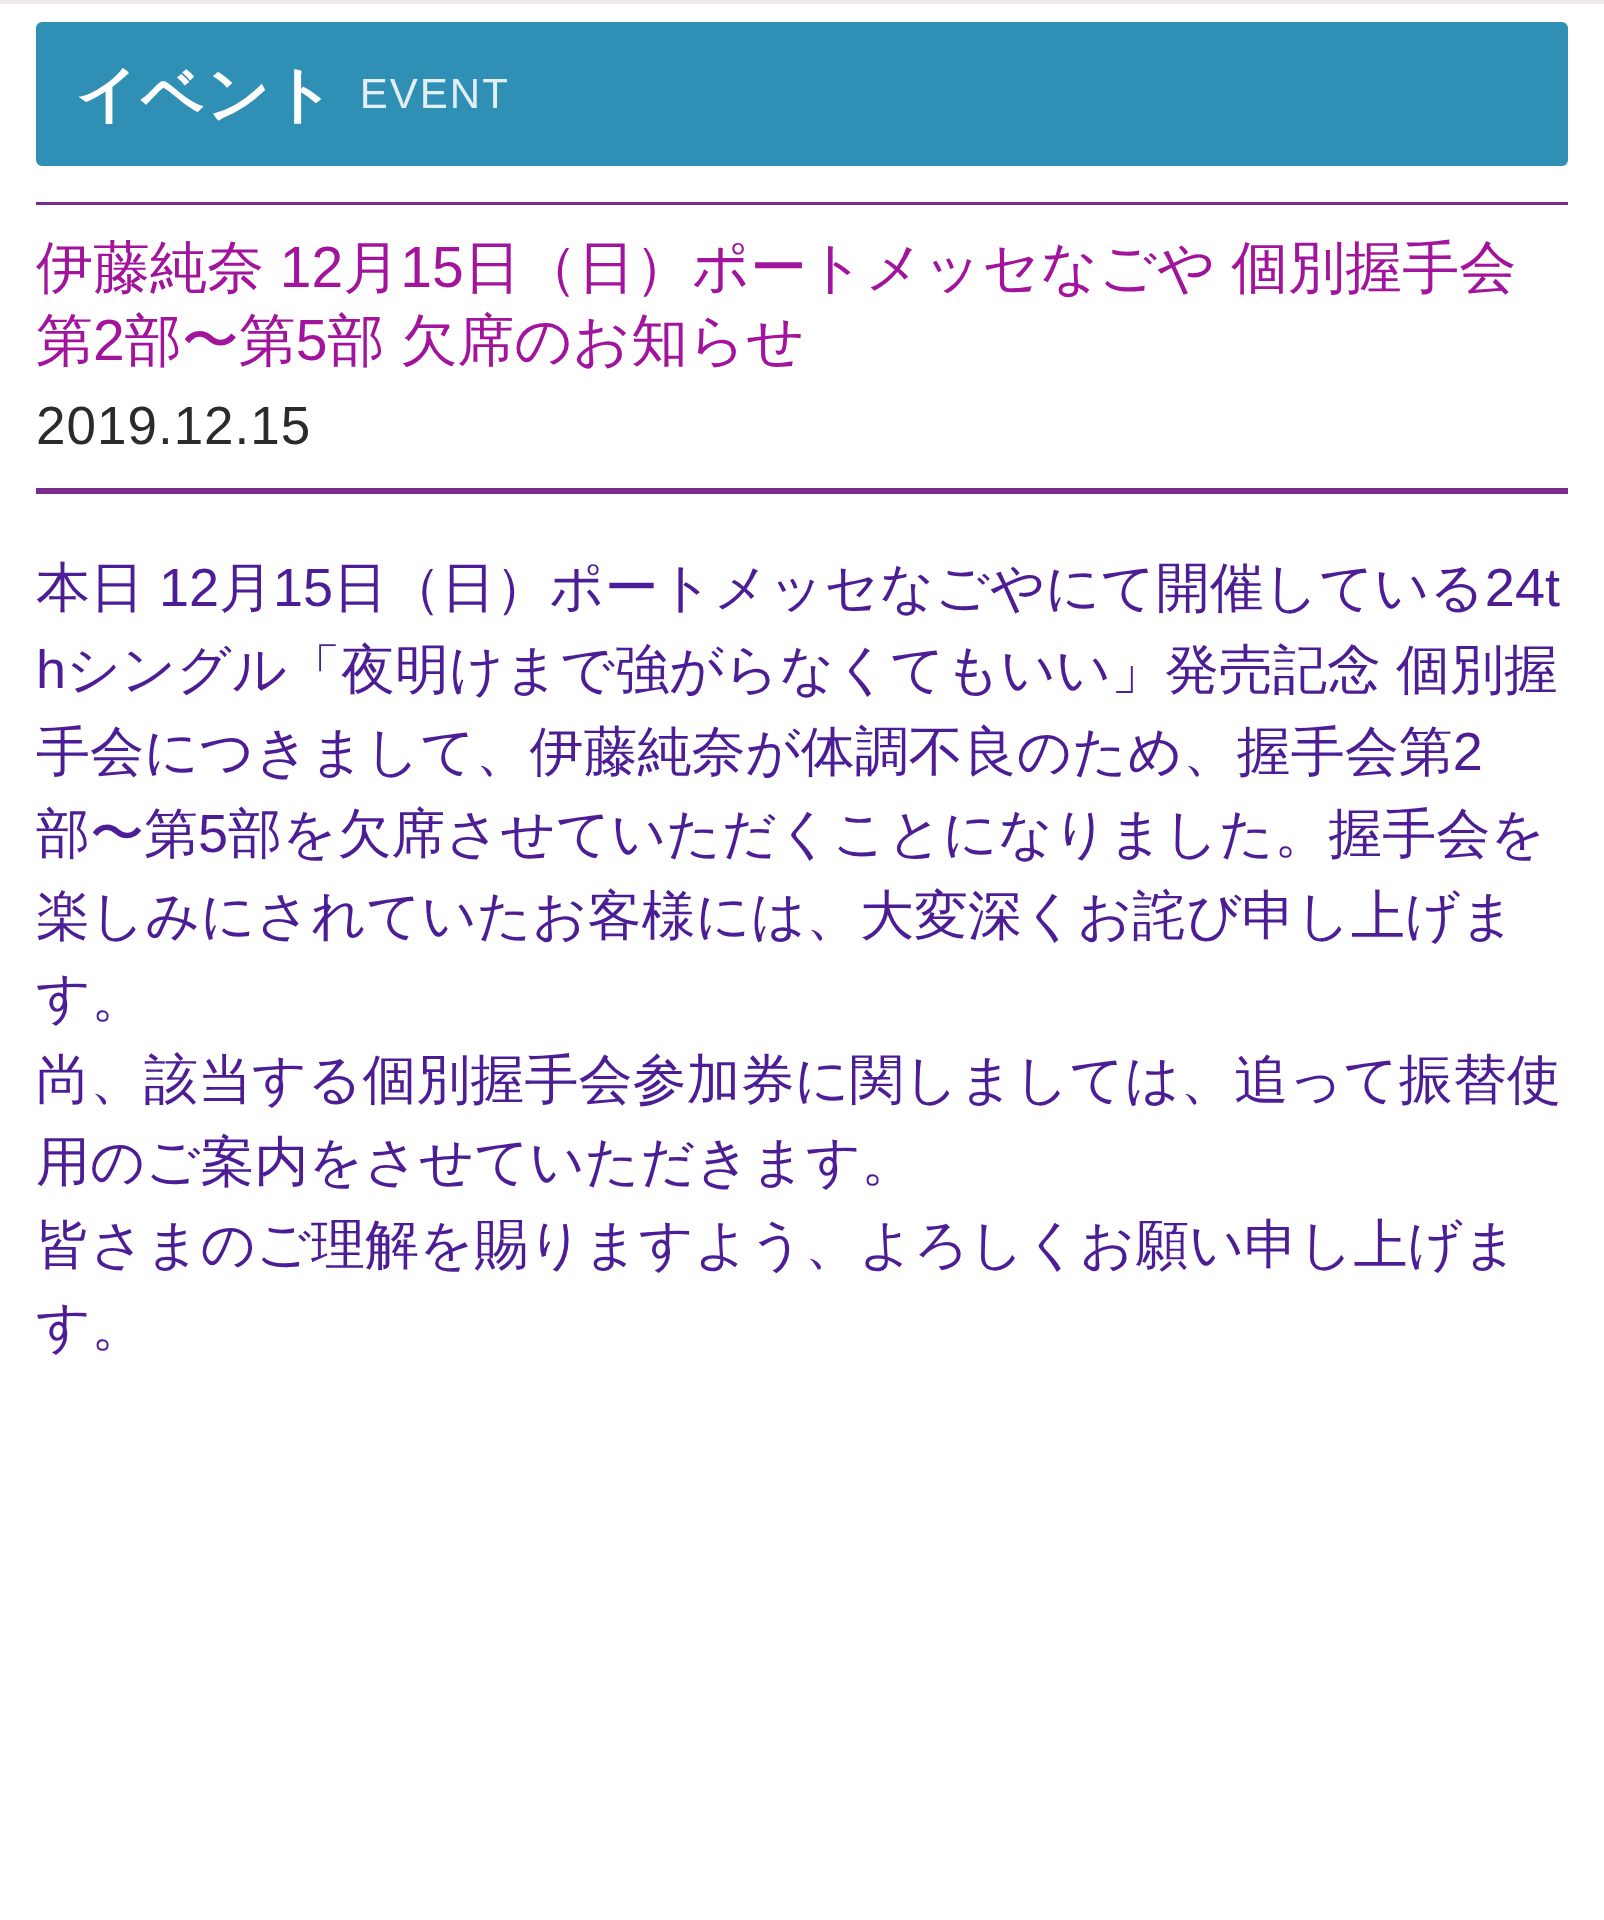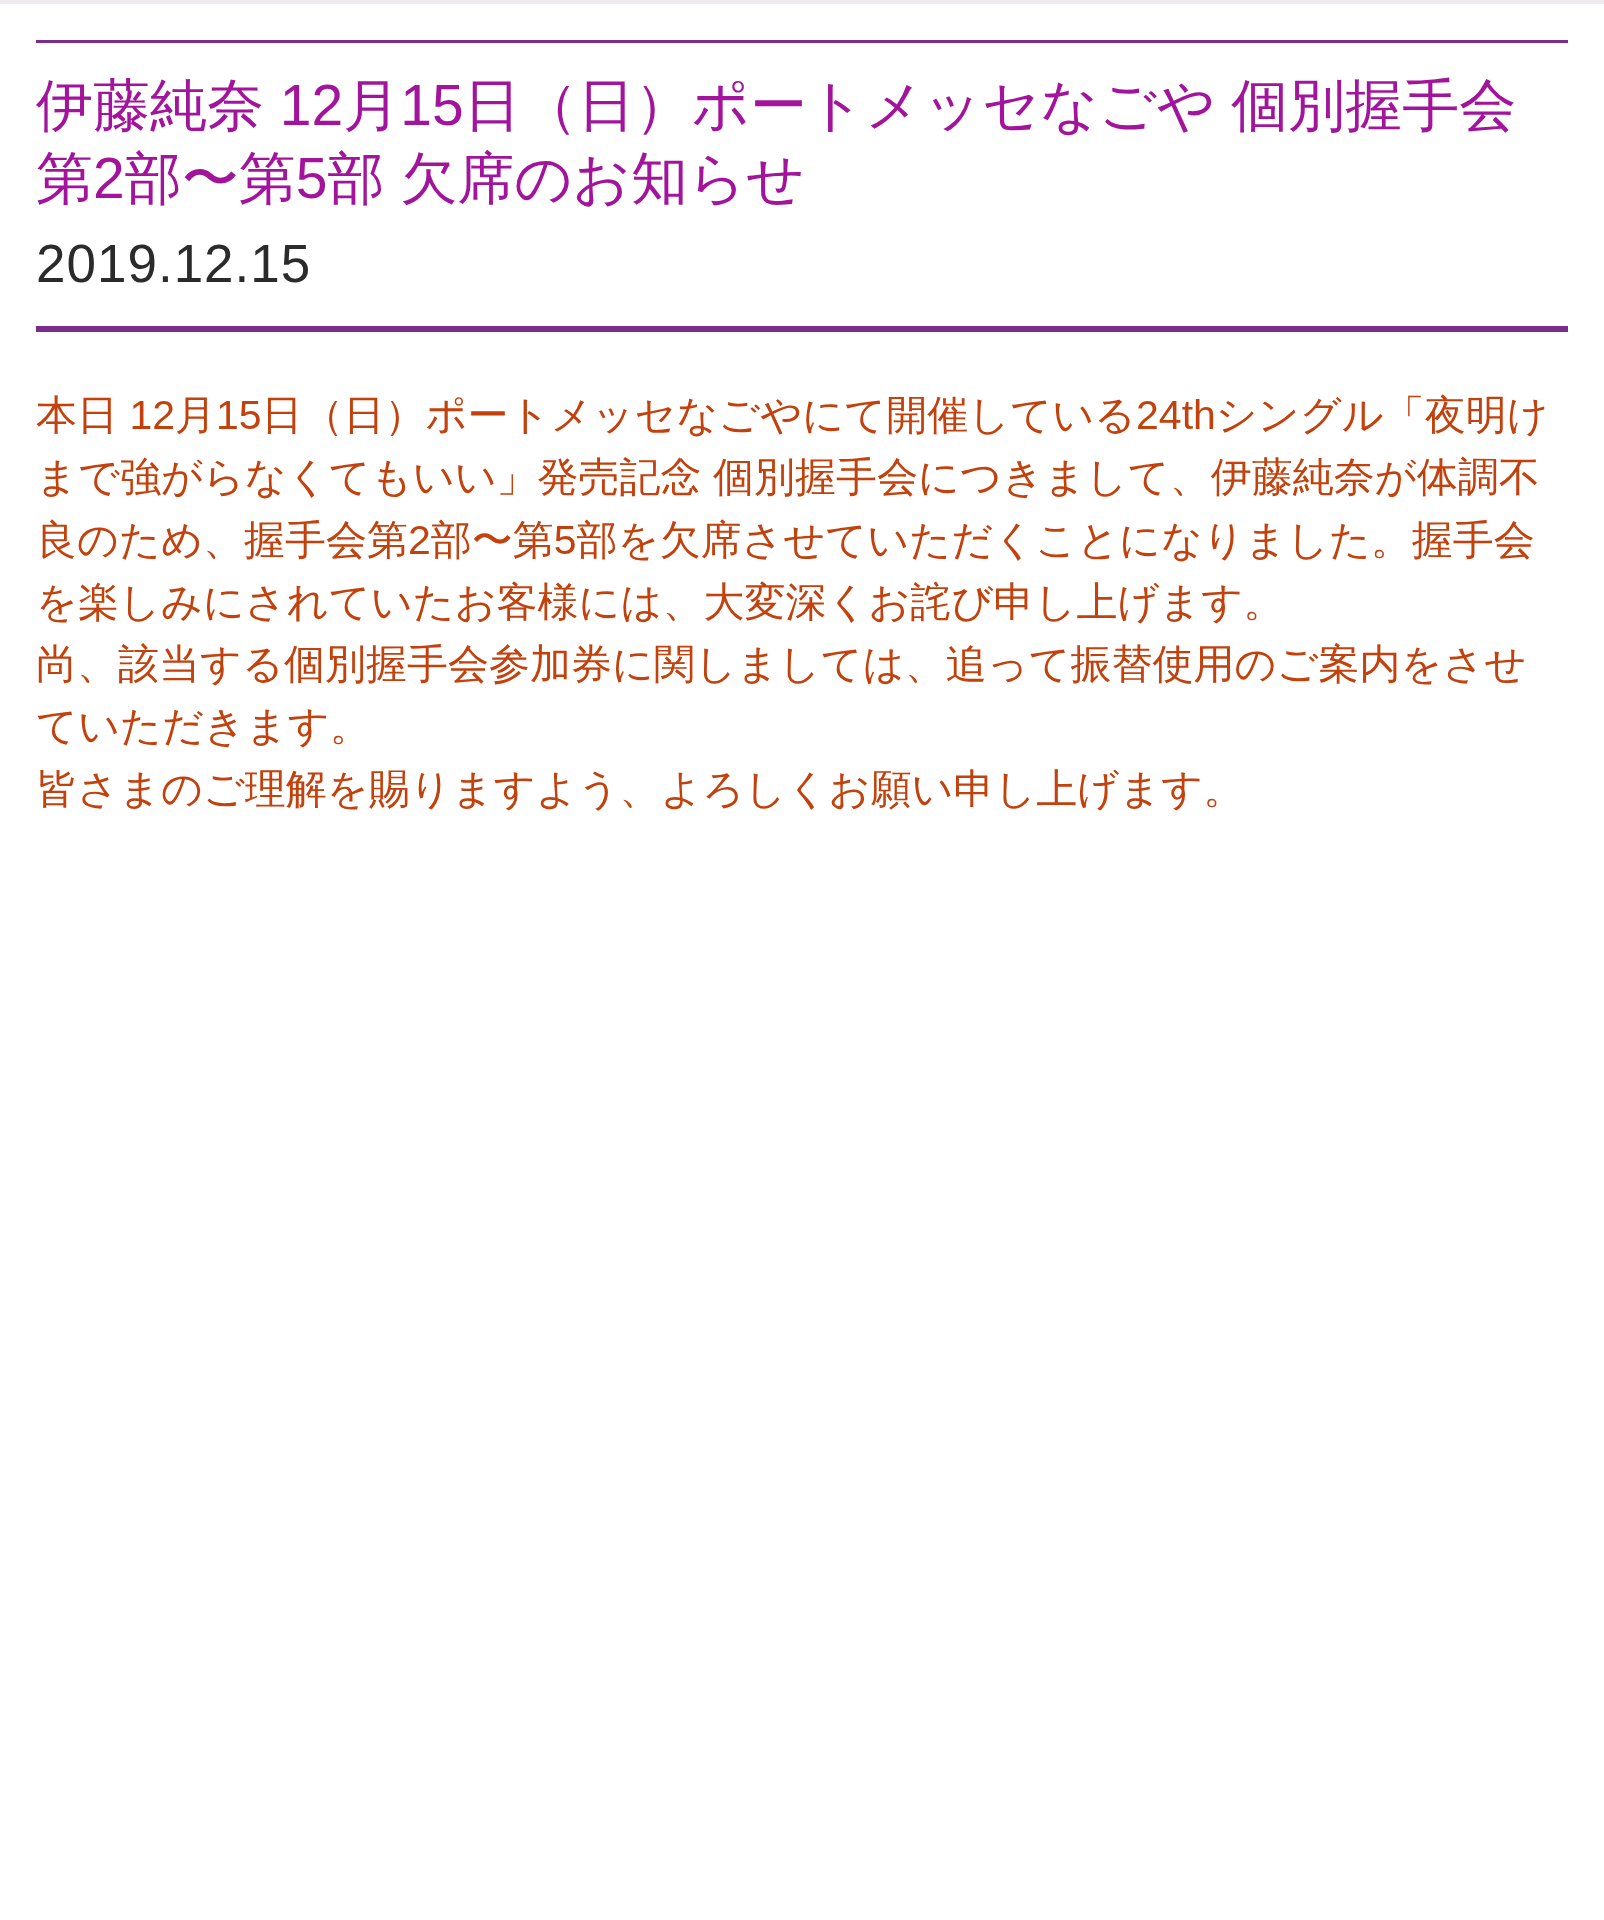--- a/index.html
+++ b/index.html
@@ -75,37 +75,41 @@
   .article-date {
     color: #2b2b2b;
     font-size: 53px;
     font-weight: 400;
     margin-top: 18px;
     letter-spacing: 1px;
   }
   
   .article-body {
     margin-top: 52px;
-    color: #c2410c;
-    font-size: 41px;
+    color: #4c1d95;
+    font-size: 54px;
     line-height: 1.52;
     letter-spacing: 0px;
     word-break: break-all;
   }
   .article-body p {
     margin: 0;
   }
 </style>
 </head>
 <body>
 
 <div class="page">
 
   <div class="top-rule"></div>
 
+  <div class="event-header">
+    <span class="jp">イベント</span>
+    <span class="en">EVENT</span>
+  </div>
 
   <div class="article">
 
     <div class="divider-top"></div>
 
     <h1 class="article-title">伊藤純奈 12月15日（日）ポートメッセなごや 個別握手会 第2部〜第5部 欠席のお知らせ</h1>
 
     <div class="article-date">2019.12.15</div>
 
     <div class="divider-bottom"></div>

